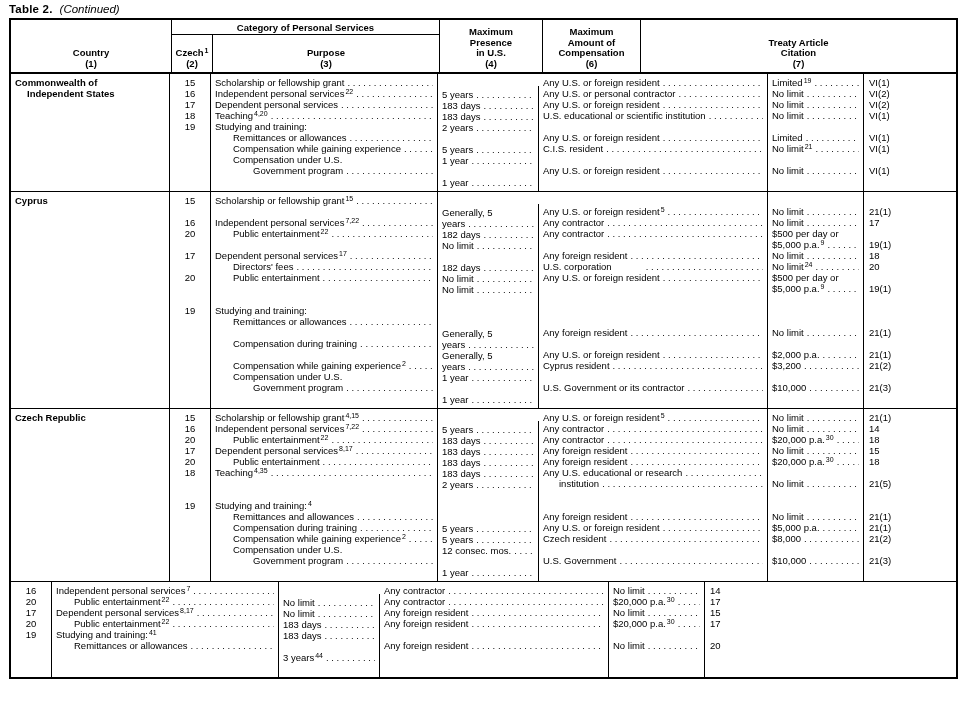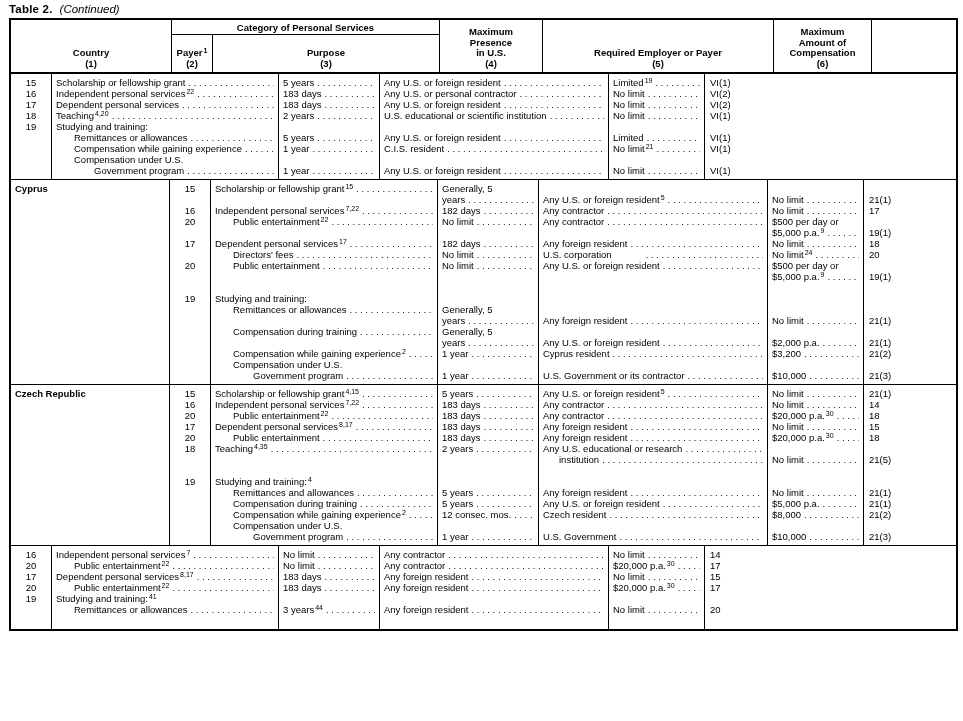--- a/index.html
+++ b/index.html
@@ -28,21 +28,21 @@
   .w-cite{flex:1;border-right:none;}
 
   
   .sec{display:flex;}
   .sec + .sec{border-top:1px solid #000;}
   .col{border-right:1px solid #000;padding:3px 0 3px;overflow:hidden;}
   .col.last{border-right:none;}
   .b-country{width:158px;}
   .b-code{width:40px;}
   .b-purpose{width:226px;}
-  .b-pres{width:100px;}
+  .b-pres{width:100px;margin-top:12px;}
   .b-payer{width:228px;text-align:center;}
   .b-comp{width:95px;}
   .b-cite{flex:1;}
   .line{height:11px;font-size:9.5px;line-height:11px;white-space:nowrap;display:flex;padding-right:4px;overflow:hidden;}
   .line.ctr{justify-content:center;padding-right:0;}
   .tx{flex:0 0 auto;}
   .bold .tx{font-weight:bold;}
   .sp{flex:0 0 auto;font-size:7px;line-height:11px;position:relative;top:-2.5px;margin-left:1px;}
   .lead{flex:1 1 auto;min-width:0;overflow:hidden;white-space:nowrap;margin-left:3px;height:11px;line-height:11px;}
   .lead::after{content:". . . . . . . . . . . . . . . . . . . . . . . . . . . . . . . . . . . . . . . . . . . . . . . . . . . . . . . . . . . .";}
@@ -58,48 +58,64 @@
   <div class="tbl">
     <div class="hdr">
       <div class="hc w-country">
         <div class="hl">Country</div>
         <div class="hl">(1)</div>
       </div>
       <div class="hc w-cat">
         <div class="cat-top">Category of Personal Services</div>
         <div class="cat-bottom">
           <div class="hc-sub w-code">
-            <div class="hl"><span>Payer</span><span class="sp">1</span></div>
+            <div class="hl"><span>Czech</span><span class="sp">1</span></div>
             <div class="hl">(2)</div>
           </div>
           <div class="hc-sub w-purpose2">
             <div class="hl">Purpose</div>
             <div class="hl">(3)</div>
           </div>
         </div>
       </div>
       <div class="hc w-pres">
         <div class="hl">Maximum</div>
         <div class="hl">Presence</div>
         <div class="hl">in U.S.</div>
         <div class="hl">(4)</div>
       </div>
-      <div class="hc w-payer">
-        <div class="hl">Required Employer or Payer</div>
-        <div class="hl">(5)</div>
-      </div>
       <div class="hc w-comp">
         <div class="hl">Maximum</div>
         <div class="hl">Amount of</div>
         <div class="hl">Compensation</div>
         <div class="hl">(6)</div>
       </div>
+      <div class="hc w-cite">
+        <div class="hl">Treaty Article</div>
+        <div class="hl">Citation</div>
+        <div class="hl">(7)</div>
+      </div>
     </div>
     <div id="tbody">
         <div class="sec">
+          <div class="col b-country">
+            <div class="line bold" style="padding-left: 4px;">
+              <div class="tx">Commonwealth of</div>
+            </div>
+            <div class="line bold" style="padding-left: 16px;">
+              <div class="tx">Independent States</div>
+            </div>
+            <div class="line bold"></div>
+            <div class="line bold"></div>
+            <div class="line bold"></div>
+            <div class="line bold"></div>
+            <div class="line bold"></div>
+            <div class="line bold"></div>
+            <div class="line bold"></div>
+          </div>
           <div class="col b-code">
             <div class="line ctr">
               <div class="tx">15</div>
             </div>
             <div class="line ctr">
               <div class="tx">16</div>
             </div>
             <div class="line ctr">
               <div class="tx">17</div>
             </div>

